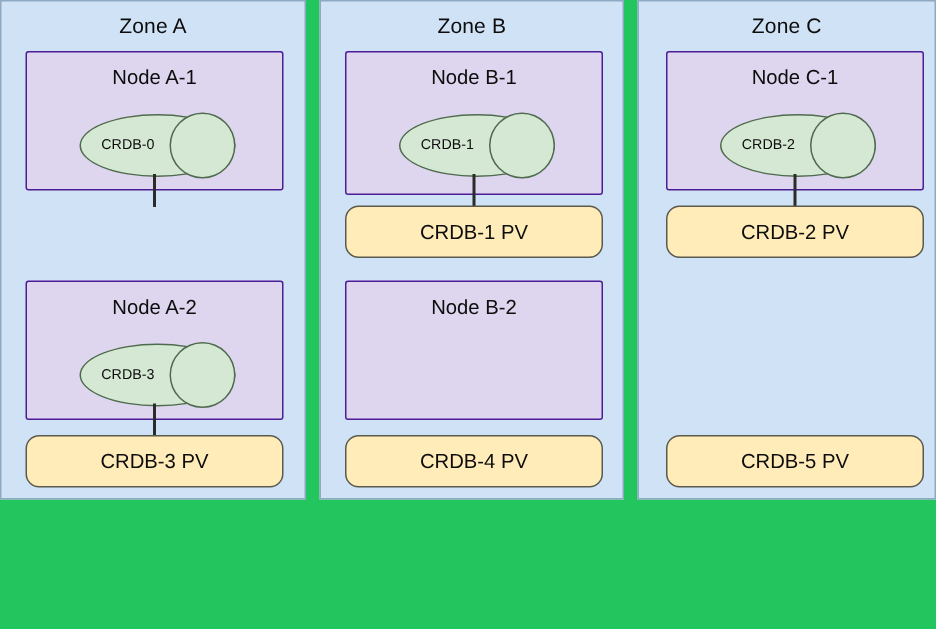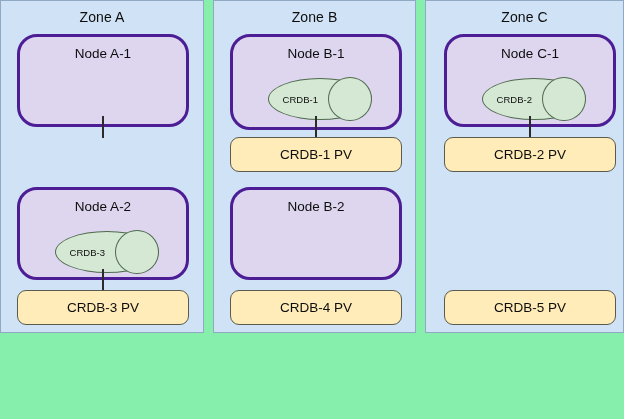--- a/index.html
+++ b/index.html
@@ -4,21 +4,21 @@
 <style>
   html, body {
     margin: 0;
     padding: 0;
     background: #000000;
   }
   #canvas {
     position: relative;
     width: 624px;
     height: 419px;
-    background: #86efac;
+    background: #22c55e;
     font-family: "Liberation Sans", sans-serif;
     overflow: hidden;
   }
   .zone {
     position: absolute;
     top: 0;
     height: 333px;
     background: #d0e2f5;
     border: 1px solid #8fa9c4;
     box-sizing: border-box;
@@ -29,22 +29,22 @@
     right: 0;
     top: 8px;
     text-align: center;
     font-size: 14px;
     color: #0d0d0d;
     letter-spacing: 0.1px;
   }
   .node {
     position: absolute;
     background: #ded6ef;
-    border: 3px solid #4c1d95;
-    border-radius: 20px;
+    border: 1px solid #4c1d95;
+    border-radius: 2px;
     box-sizing: border-box;
   }
   .node-title {
     position: absolute;
     left: 0;
     right: 0;
     top: 9px;
     text-align: center;
     font-size: 13.5px;
     color: #0d0d0d;
@@ -109,20 +109,25 @@
 </head>
 <body>
 
 <div id="canvas">
 
   <div class="zone" style="left:0px; width:204px;">
     <div class="zone-title">Zone A</div>
 
     <div class="node" style="left:16px; top:33px; width:172px; height:93px;">
       <div class="node-title">Node A-1</div>
+      <div class="pod" style="left:35px; top:41px; width:104px; height:42px;">
+        <div class="pod-body"></div>
+        <div class="pod-cap"></div>
+        <div class="pod-label">CRDB-0</div>
+      </div>
     </div>
     <div class="connector" style="left:101px; top:115px; height:22px;"></div>
 
 
     <div class="node" style="left:16px; top:186px; width:172px; height:93px;">
       <div class="node-title">Node A-2</div>
       <div class="pod" style="left:35px; top:41px; width:104px; height:42px;">
         <div class="pod-body"></div>
         <div class="pod-cap"></div>
         <div class="pod-label">CRDB-3</div>

